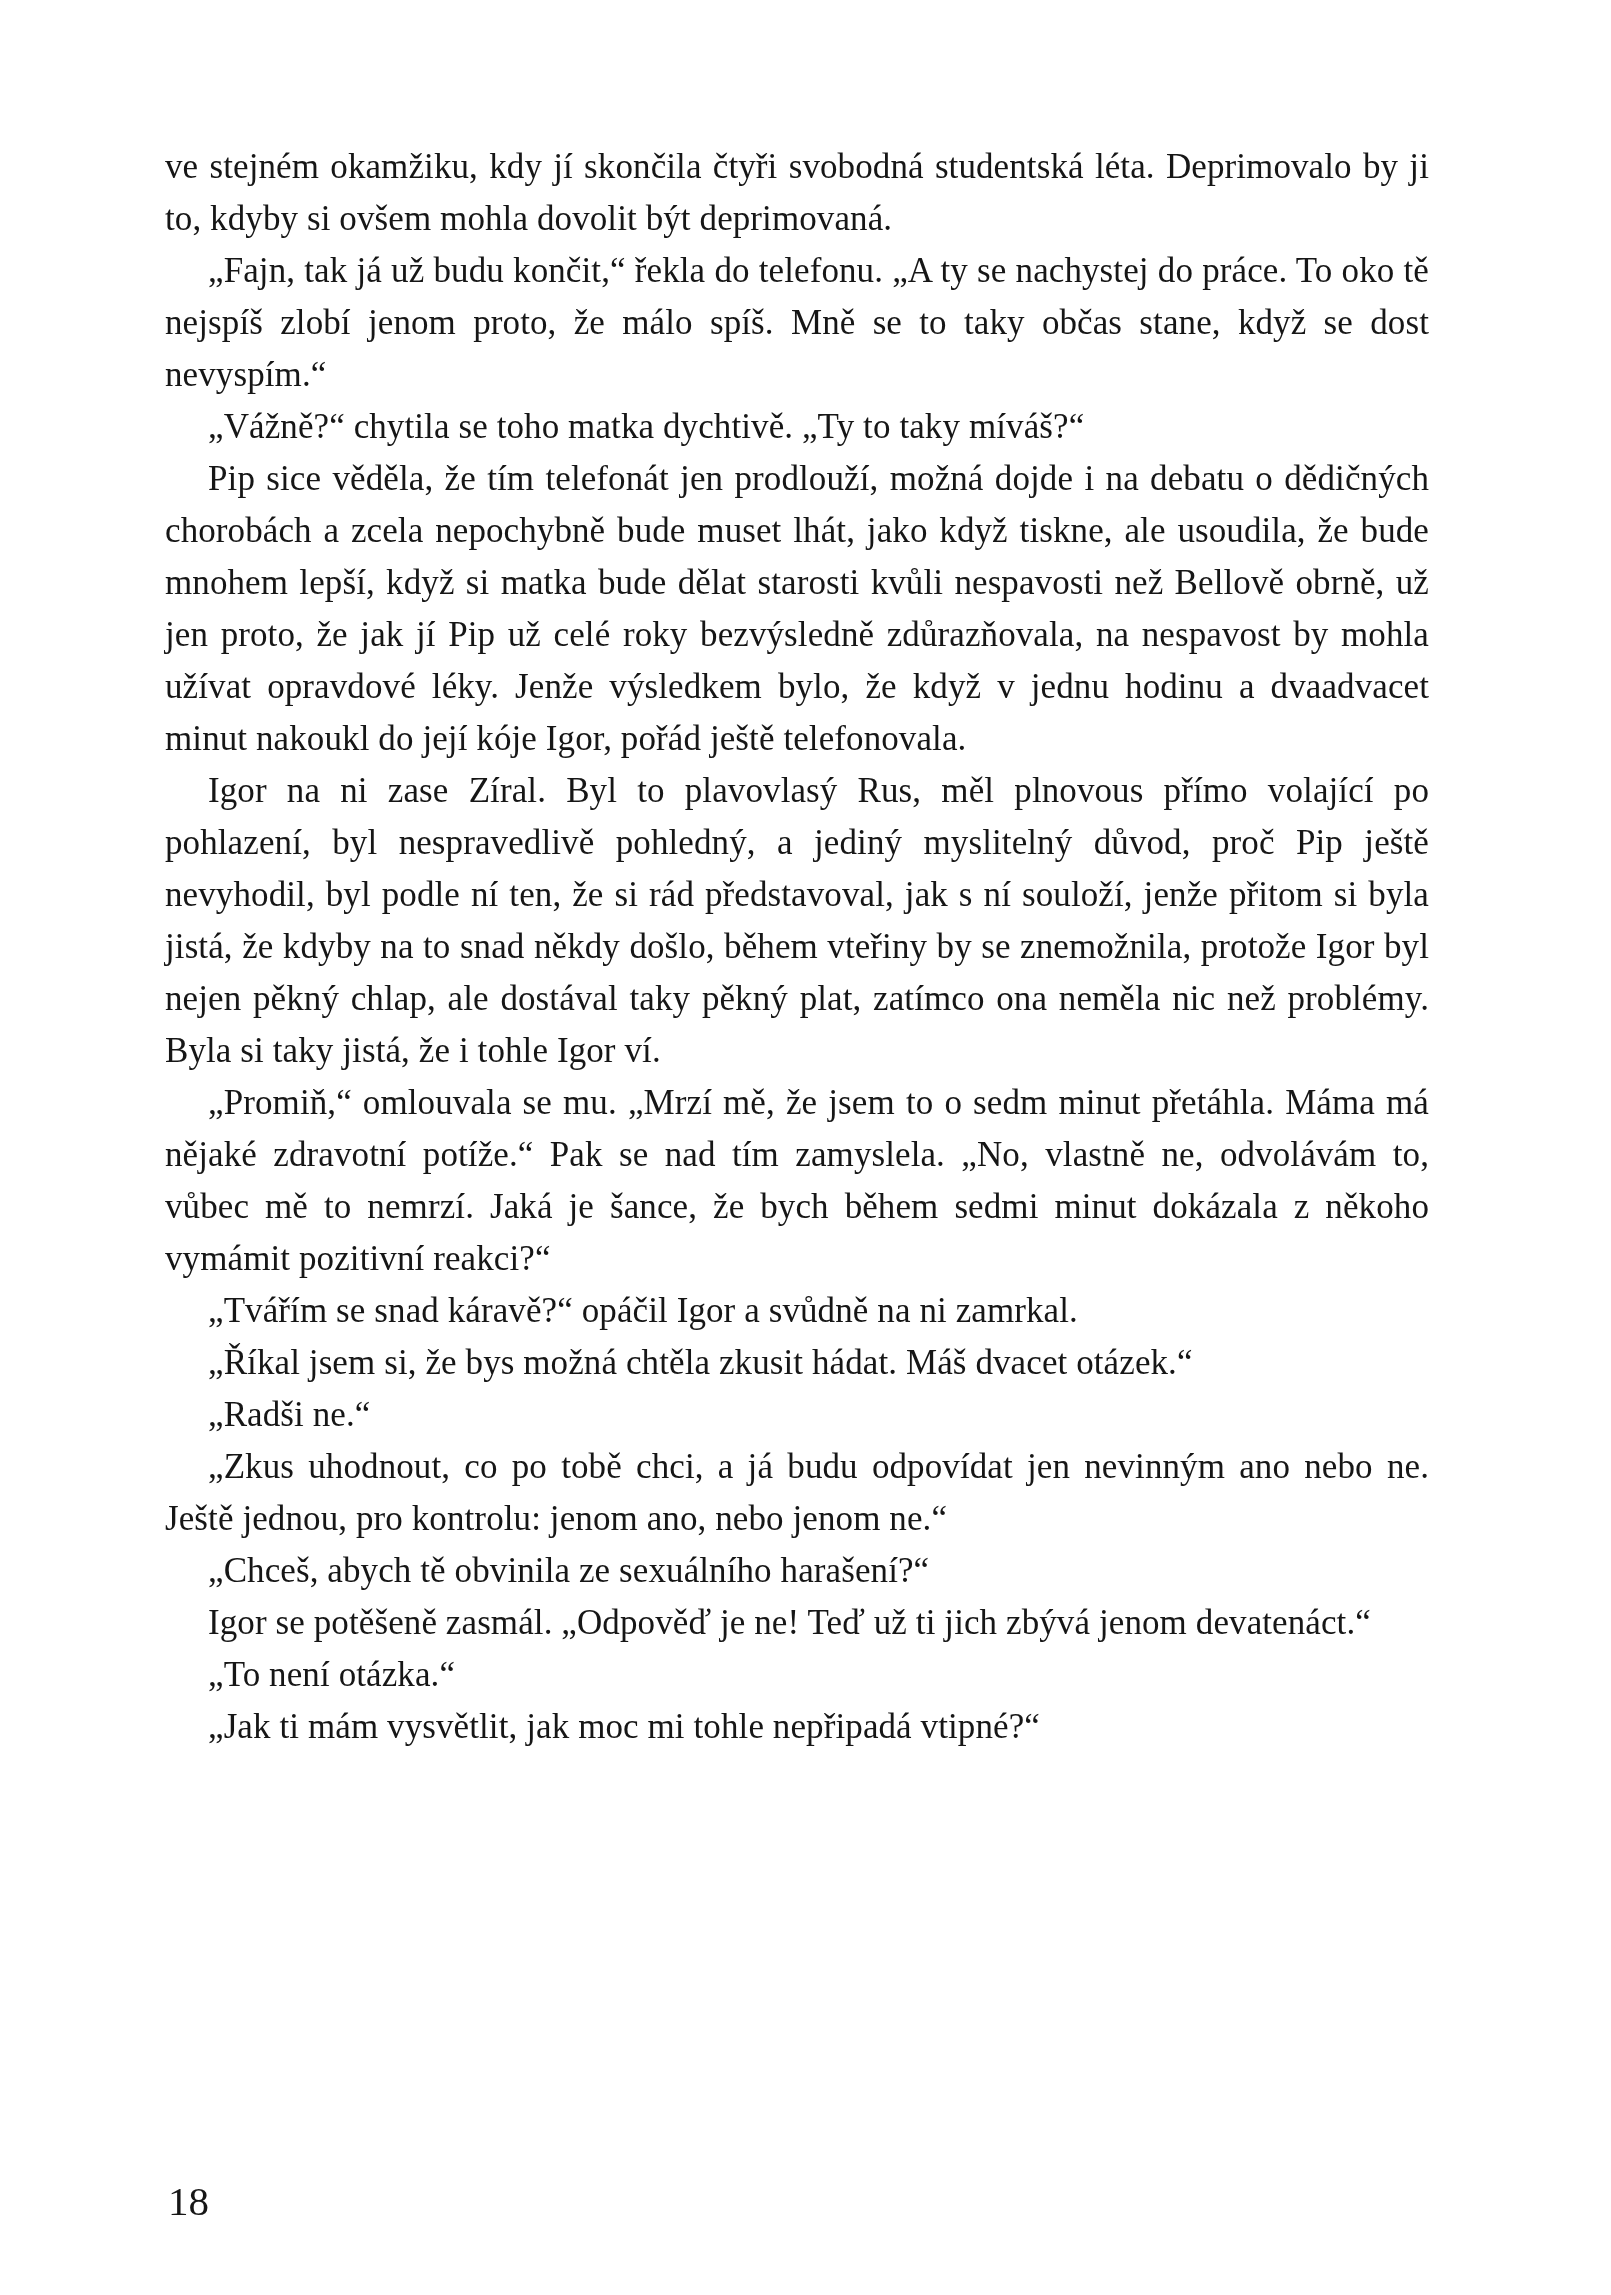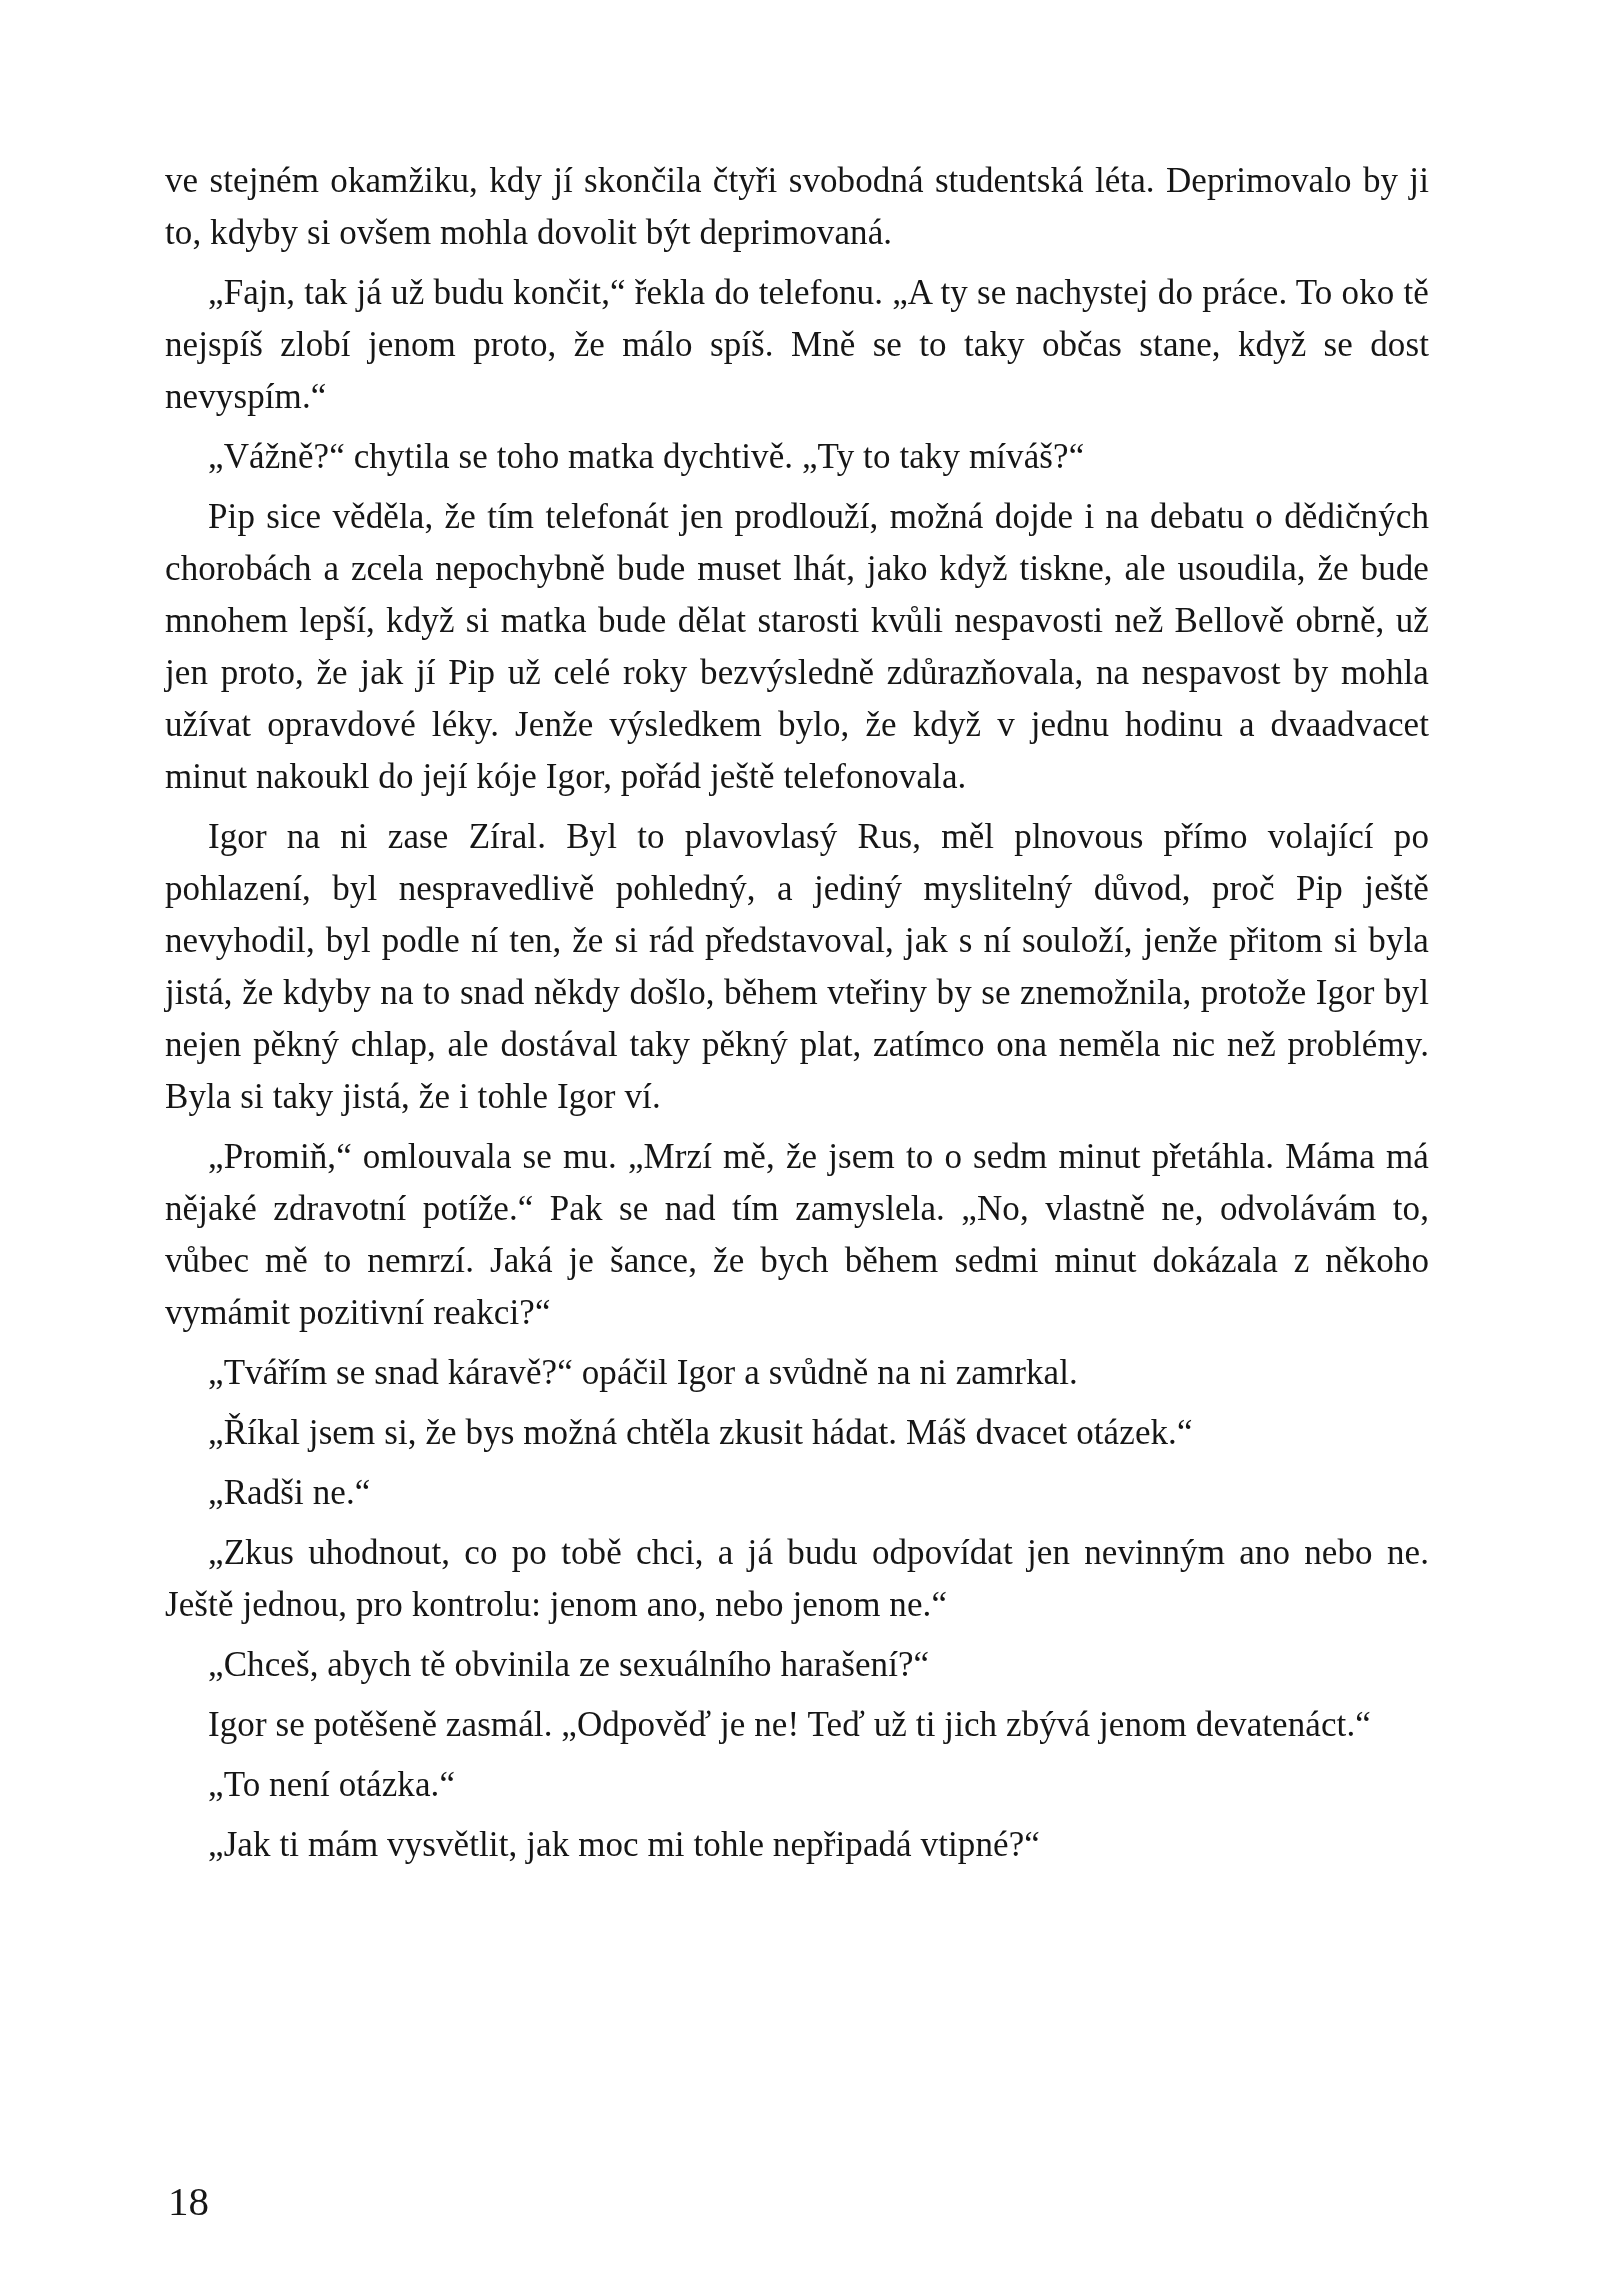--- a/index.html
+++ b/index.html
@@ -16,37 +16,36 @@
     overflow: hidden;
   }
   .page {
     position: absolute;
     inset: 0;
     background: #ffffff;
   }
   .text-block {
     position: absolute;
     left: 165px;
-    top: 155px;
+    top: 141px;
     width: 1264px;
   }
   .text-block p {
     margin: 0;
     padding: 0;
     font-size: 35px;
     line-height: 52px;
     text-align: justify;
     text-justify: inter-word;
     hyphens: auto;
     -webkit-hyphens: auto;
     letter-spacing: 0.1px;
   }
   .text-block p.indent {
     text-indent: 43px;
-    margin-top: 8px;
   }
   .page-number {
     position: absolute;
     left: 168px;
     top: 2181px;
     font-size: 41px;
     line-height: 1;
     color: #161616;
   }
 </style>

